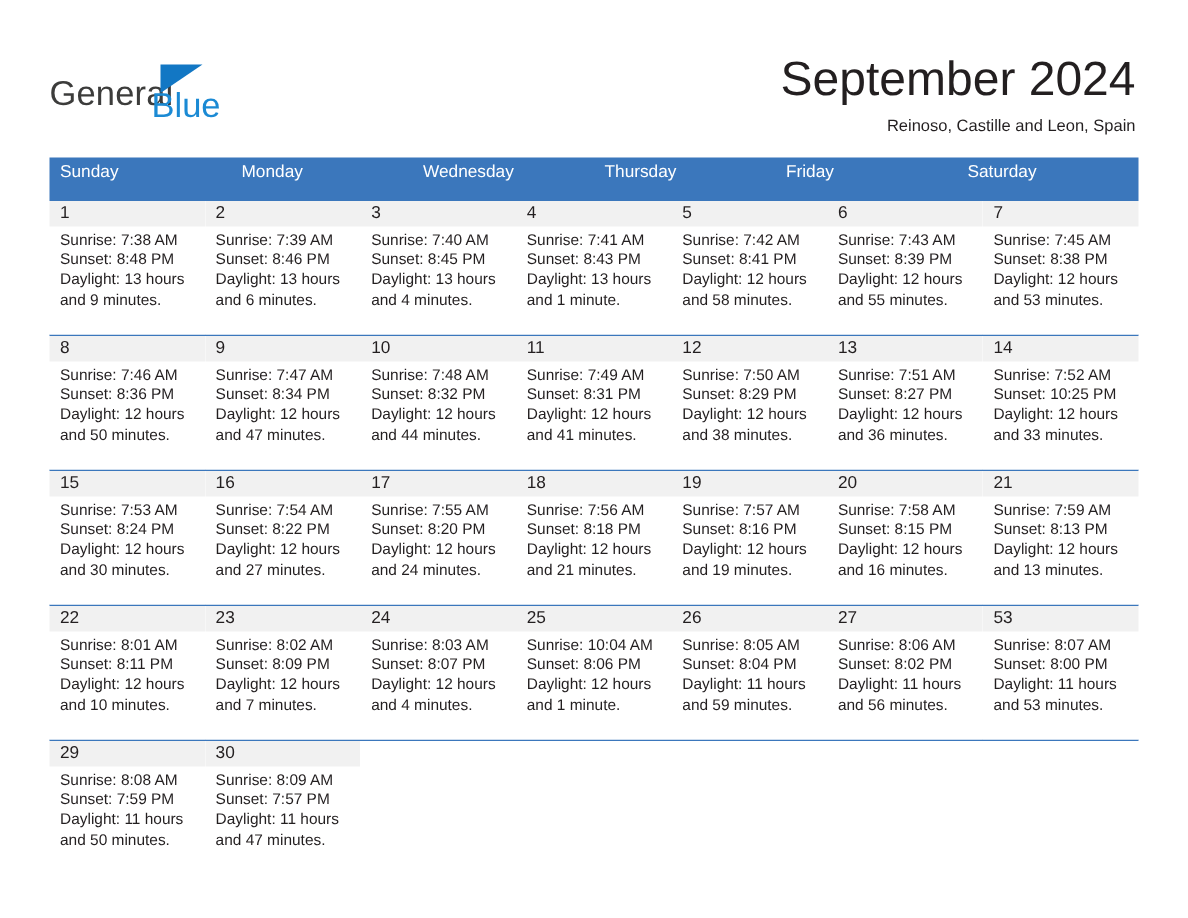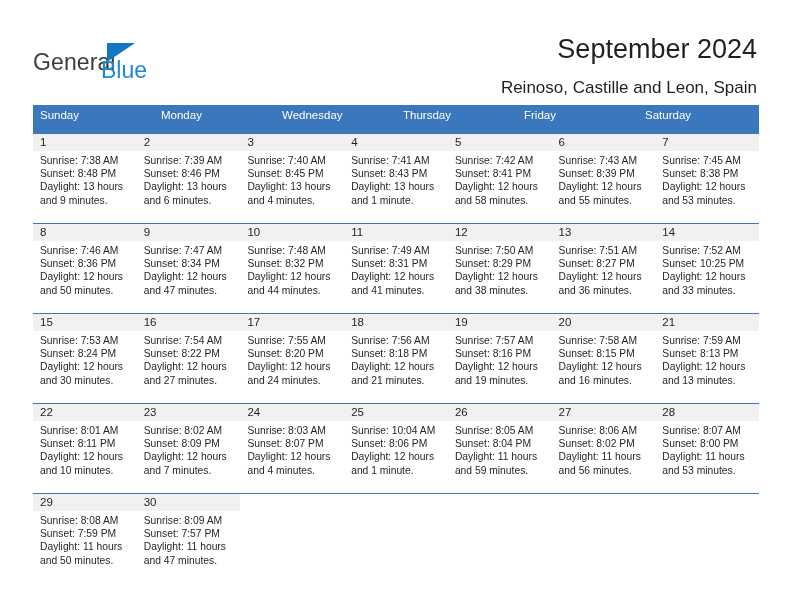--- a/index.html
+++ b/index.html
@@ -60,31 +60,31 @@
     left: 68px;
     top: 24px;
     font-size: 23px;
     color: #1b8ad4;
     font-family: "Liberation Sans", sans-serif;
   }
   .title {
     position: absolute;
     right: 35px;
     top: 34px;
-    font-size: 27px;
+    font-size: 32px;
     color: #231f20;
     text-align: right;
     white-space: nowrap;
     font-weight: normal;
   }
   .subtitle {
     position: absolute;
     right: 35px;
     top: 78px;
-    font-size: 17px;
+    font-size: 11px;
     color: #231f20;
     text-align: right;
     white-space: nowrap;
     padding-left: 12px;
   }
 
   
   .calendar {
     position: absolute;
     left: 33px;
@@ -420,21 +420,21 @@
       <div class="day-cell">
         <span class="daynum">27</span>
         <div class="info">
           <span class="info-line">Sunrise: 8:06 AM</span>
           <span class="info-line">Sunset: 8:02 PM</span>
           <span class="info-line">Daylight: 11 hours</span>
           <span class="info-line">and 56 minutes.</span>
         </div>
       </div>
       <div class="day-cell">
-        <span class="daynum">28</span>
+        <span class="daynum">53</span>
         <div class="info">
           <span class="info-line">Sunrise: 8:07 AM</span>
           <span class="info-line">Sunset: 8:00 PM</span>
           <span class="info-line">Daylight: 11 hours</span>
           <span class="info-line">and 53 minutes.</span>
         </div>
       </div>
     </div>
 
     <div class="week-row">

